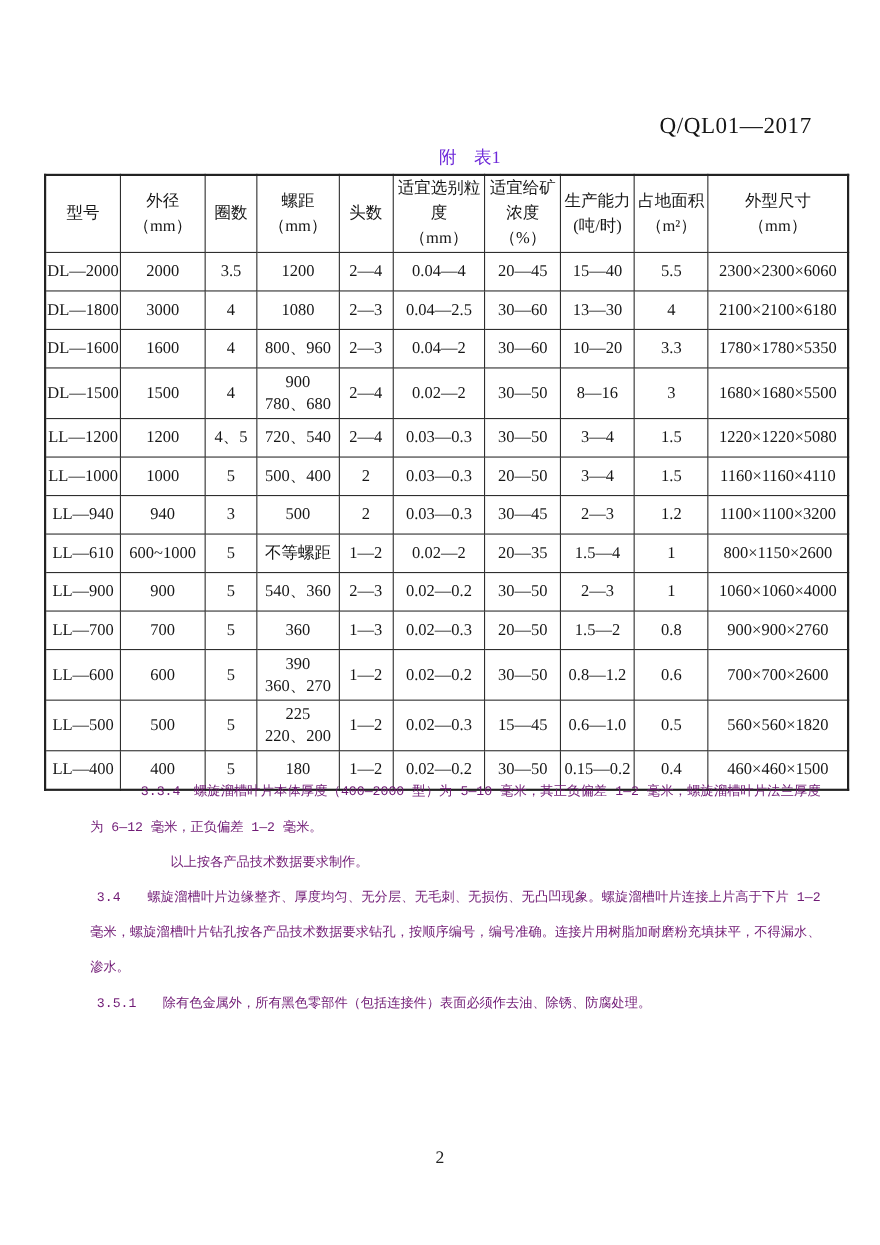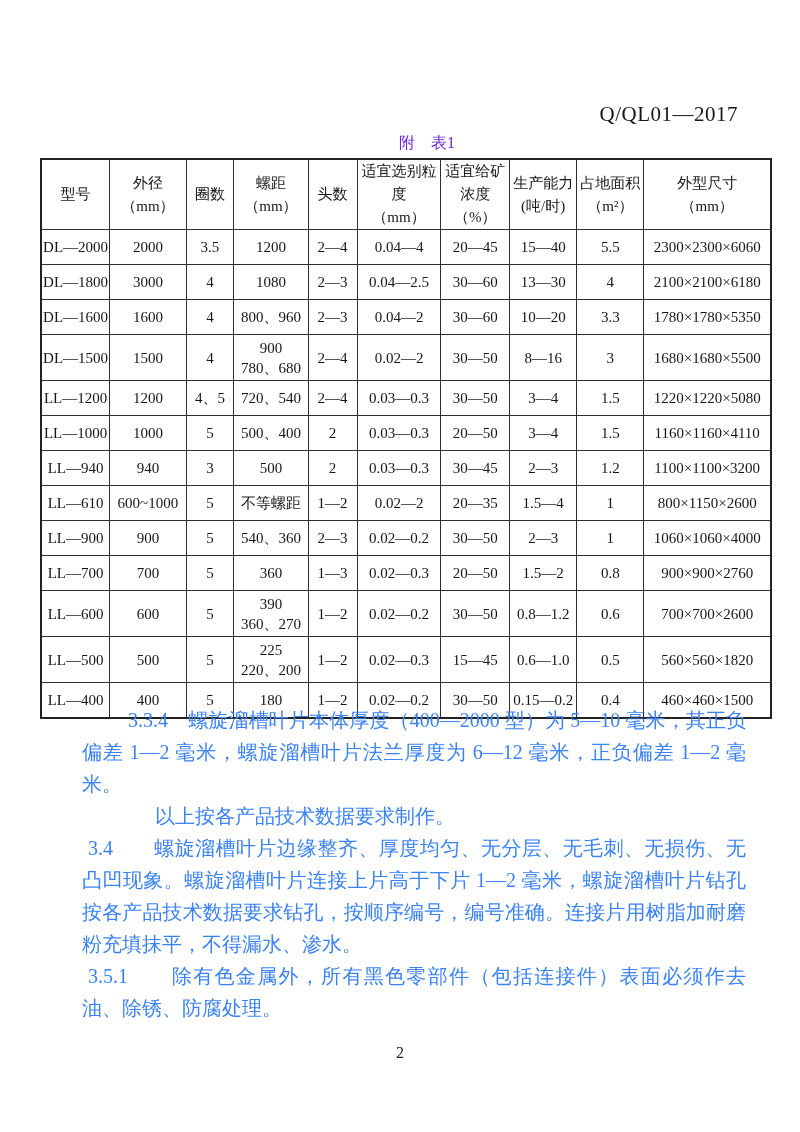--- a/index.html
+++ b/index.html
@@ -51,24 +51,25 @@
     overflow: hidden;
   }
   table.spec thead tr { height: 52px; }
   table.spec thead th { line-height: 23px; font-size: 15px; }
   table.spec tbody tr { height: 35px; margin-left: 32px; }
   table.spec tbody tr.tall { height: 46px; }
 
   .body-text {
     position: absolute;
     top: 704px; left: 82px; width: 664px;
-    font-size: 20px;
+    font-size: 12px;
     line-height: 32px;
     text-align: justify;
-    color: #3b82f6;
+    color: #701a75;
+    font-family: Liberation Mono, monospace;
   }
   .body-text p { margin: 0; }
   .p-indent-num-long { text-indent: 46px; }
   .p-indent-deep { text-indent: 73px; }
   .p-indent-num-short { text-indent: 6px; }
 
   .page-number {
     position: absolute;
     top: 1044px; left: 0; width: 800px;
     text-align: center;

